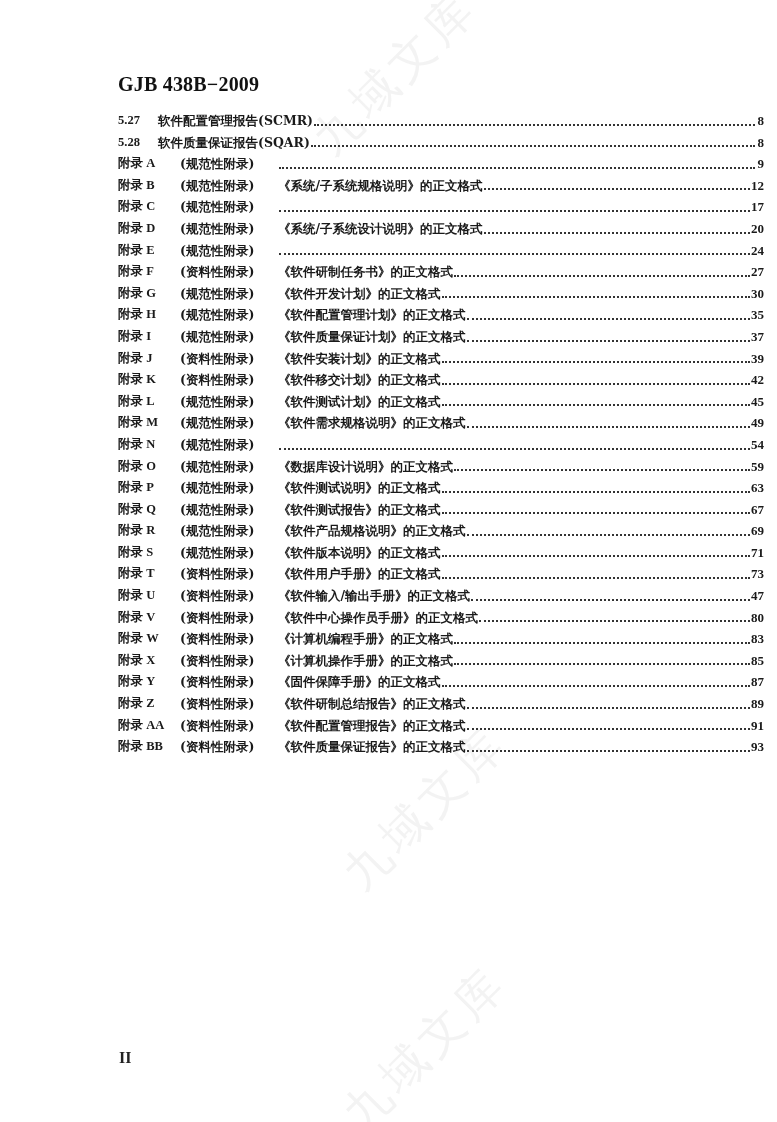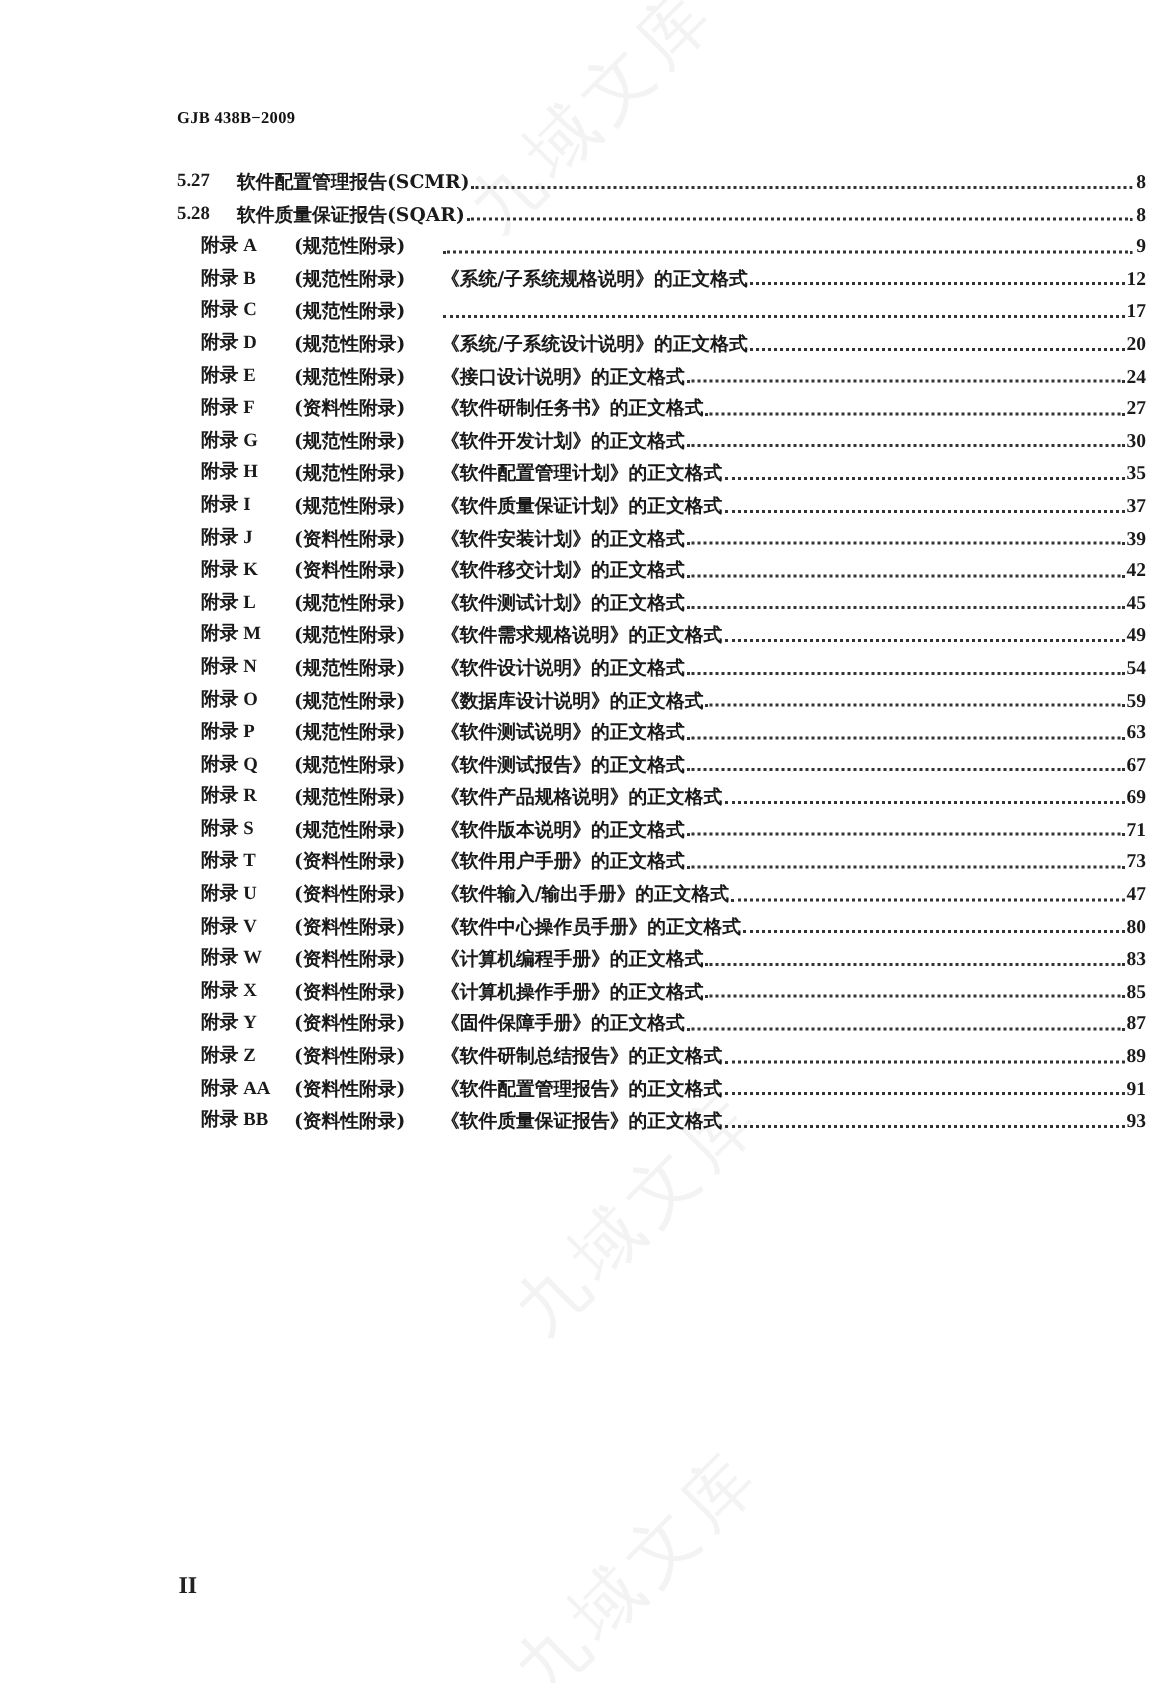--- a/index.html
+++ b/index.html
@@ -20,21 +20,21 @@
       left: 0; top: 0;
       width: 777px; height: 1122px;
       background: #ffffff;
     }
     .header {
       position: absolute;
       left: 118px;
       top: 73px;
       font-family: "Liberation Serif", "DejaVu Serif", serif;
       font-weight: bold;
-      font-size: 11px;
+      font-size: 20px;
       letter-spacing: 0.2px;
       color: #111;
     }
     .toc {
       position: absolute;
       left: 118px;
       top: 110px;
       width: 646px;
     }
     .toc-row {
@@ -71,21 +71,21 @@
       bottom: 6px;
       border-bottom: 2px dotted #333;
     }
     .toc-row .page-num {
       font-family: "Liberation Serif", "DejaVu Serif", serif;
       font-size: 13px;
       text-align: right;
       min-width: 8px;
     }
     .sec .label { width: 40px; }
-    .app .label { width: 62px; margin-left: 16px; }
+    .app .label { width: 62px; }
     .app .cat { width: 98px; margin-top: 28px; }
     .footer {
       position: absolute;
       left: 119px;
       top: 1049px;
       font-family: "Liberation Serif", "DejaVu Serif", serif;
       font-size: 16px;
       font-weight: bold;
       color: #222;
     }
@@ -150,21 +150,20 @@
         <div class="toc-row app">
           <span class="label">附录 D</span>
           <span class="cat">(规范性附录)</span>
           <span class="title">《系统/子系统设计说明》的正文格式</span>
           <span class="leader"></span>
           <span class="page-num">20</span>
         </div>
         <div class="toc-row app">
           <span class="label">附录 E</span>
           <span class="cat">(规范性附录)</span>
-          <span class="title">《接口设计说明》的正文格式</span>
           <span class="leader"></span>
           <span class="page-num">24</span>
         </div>
         <div class="toc-row app">
           <span class="label">附录 F</span>
           <span class="cat">(资料性附录)</span>
           <span class="title">《软件研制任务书》的正文格式</span>
           <span class="leader"></span>
           <span class="page-num">27</span>
         </div>
@@ -213,21 +212,20 @@
         <div class="toc-row app">
           <span class="label">附录 M</span>
           <span class="cat">(规范性附录)</span>
           <span class="title">《软件需求规格说明》的正文格式</span>
           <span class="leader"></span>
           <span class="page-num">49</span>
         </div>
         <div class="toc-row app">
           <span class="label">附录 N</span>
           <span class="cat">(规范性附录)</span>
-          <span class="title">《软件设计说明》的正文格式</span>
           <span class="leader"></span>
           <span class="page-num">54</span>
         </div>
         <div class="toc-row app">
           <span class="label">附录 O</span>
           <span class="cat">(规范性附录)</span>
           <span class="title">《数据库设计说明》的正文格式</span>
           <span class="leader"></span>
           <span class="page-num">59</span>
         </div>

